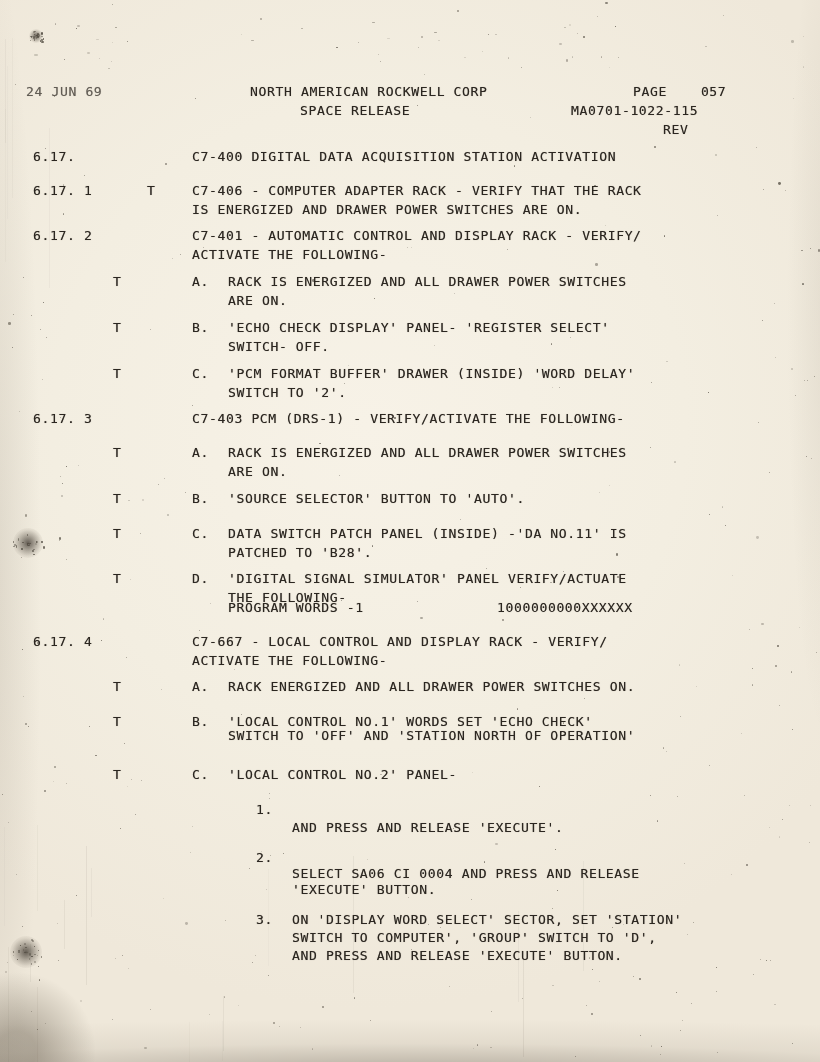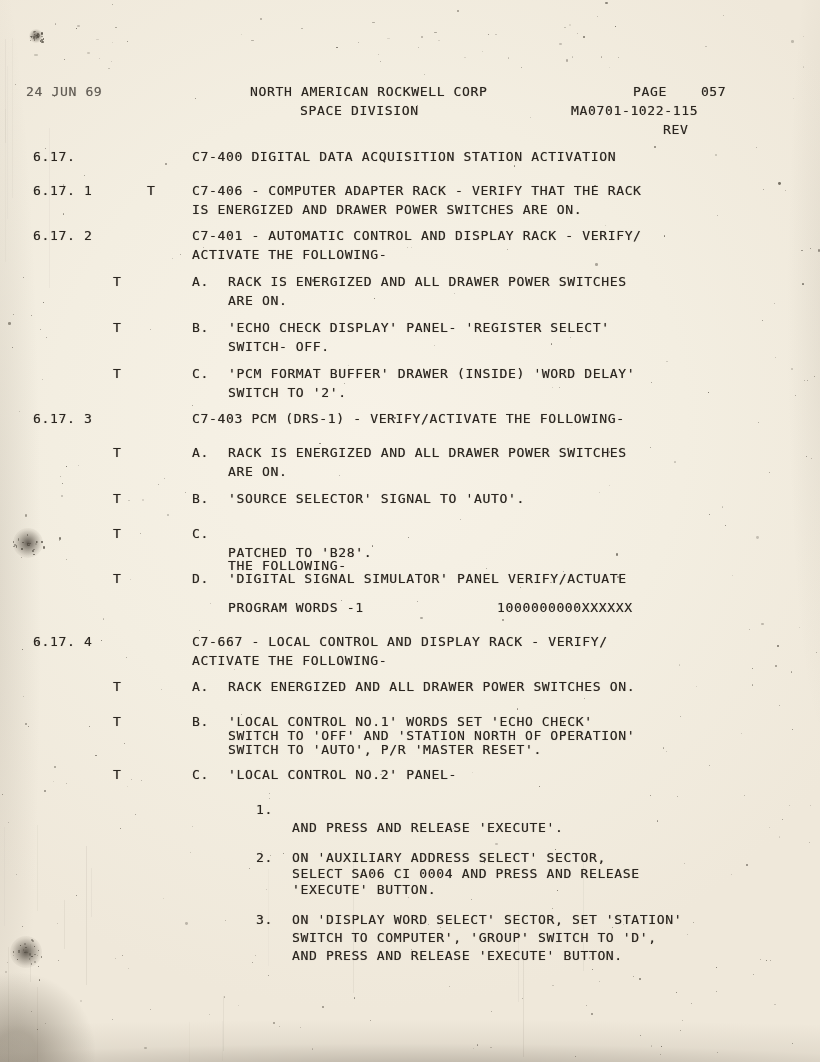--- a/index.html
+++ b/index.html
@@ -502,21 +502,21 @@
     <div class="hairline" style="left: 5.3px; top: 38.7px; width: 0.8px; height: 104px; opacity: 0.18;"></div>
     <div class="hairline" style="left: 49.1px; top: 127.6px; width: 0.8px; height: 160px; opacity: 0.14;"></div>
     <div class="hairline" style="left: 4.8px; top: 108.7px; width: 0.8px; height: 153px; opacity: 0.1;"></div>
     <div class="hairline" style="left: 7.3px; top: 66.1px; width: 0.8px; height: 153px; opacity: 0.09;"></div>
   </div>
 
 <div id="sheet">
 
   <div class="row hdr-date faded">24 JUN 69</div>
   <div class="row hdr-c1">NORTH AMERICAN ROCKWELL CORP</div>
-  <div class="row hdr-c2">SPACE DIVISION</div>
+  <div class="row hdr-c2">SPACE RELEASE</div>
   <div class="row hdr-page"><span>PAGE</span>&nbsp;&nbsp;&nbsp;&nbsp;<span>057</span></div>
   <div class="row hdr-num">MA0701-1022-115</div>
   <div class="row hdr-rev">REV</div>
 
   <div class="c-sec" style="top:147px">6.17.</div>
   <div class="c-bod" style="top:147px">C7-400 DIGITAL DATA ACQUISITION STATION ACTIVATION</div>
 
   <div class="c-sec" style="top:181px">6.17. 1</div>
   <div class="c-t" style="top:181px;left:147px">T</div>
   <div class="c-bod" style="top:181px">C7-406 - COMPUTER ADAPTER RACK - VERIFY THAT THE RACK</div>
@@ -544,56 +544,55 @@
   <div class="c-sec" style="top:409px">6.17. 3</div>
   <div class="c-bod" style="top:409px">C7-403 PCM (DRS-1) - VERIFY/ACTIVATE THE FOLLOWING-</div>
 
   <div class="c-t" style="top:443px">T</div>
   <div class="c-ltr" style="top:443px">A.</div>
   <div class="c-txt" style="top:443px">RACK IS ENERGIZED AND ALL DRAWER POWER SWITCHES</div>
   <div class="c-txt" style="top:462px">ARE ON.</div>
 
   <div class="c-t" style="top:489px">T</div>
   <div class="c-ltr" style="top:489px">B.</div>
-  <div class="c-txt" style="top:489px">'SOURCE SELECTOR' SIGNAL TO 'AUTO'.</div>
+  <div class="c-txt" style="top:489px">'SOURCE SELECTOR' BUTTON TO 'AUTO'.</div>
 
   <div class="c-t" style="top:524px">T</div>
   <div class="c-ltr" style="top:524px">C.</div>
+  <div class="c-txt" style="top:524px">DATA SWITCH PATCH PANEL (INSIDE) -'DA NO.11' IS</div>
   <div class="c-txt" style="top:543px">PATCHED TO 'B28'.</div>
 
   <div class="c-t" style="top:569px">T</div>
   <div class="c-ltr" style="top:569px">D.</div>
   <div class="c-txt" style="top:569px">'DIGITAL SIGNAL SIMULATOR' PANEL VERIFY/ACTUATE</div>
-  <div class="c-txt" style="top:556px">THE FOLLOWING-</div>
+  <div class="c-txt" style="top:588px">THE FOLLOWING-</div>
   <div class="c-txt" style="top:598px">PROGRAM WORDS -1</div>
   <div class="c-pw" style="top:598px">1000000000XXXXXX</div>
 
   <div class="c-sec" style="top:632px">6.17. 4</div>
   <div class="c-bod" style="top:632px">C7-667 - LOCAL CONTROL AND DISPLAY RACK - VERIFY/</div>
   <div class="c-bod" style="top:651px">ACTIVATE THE FOLLOWING-</div>
 
   <div class="c-t" style="top:677px">T</div>
   <div class="c-ltr" style="top:677px">A.</div>
   <div class="c-txt" style="top:677px">RACK ENERGIZED AND ALL DRAWER POWER SWITCHES ON.</div>
 
   <div class="c-t" style="top:712px">T</div>
   <div class="c-ltr" style="top:712px">B.</div>
   <div class="c-txt" style="top:712px">'LOCAL CONTROL NO.1' WORDS SET 'ECHO CHECK'</div>
   <div class="c-txt" style="top:726px">SWITCH TO 'OFF' AND 'STATION NORTH OF OPERATION'</div>
-  <div class="c-txt" style="top:740px">SWITCH TO 'AUTO', P/R 'MASTER RESET'.</div>
 
   <div class="c-t" style="top:765px">T</div>
   <div class="c-ltr" style="top:765px">C.</div>
   <div class="c-txt" style="top:765px">'LOCAL CONTROL NO.2' PANEL-</div>
 
   <div class="c-num" style="top:800px">1.</div>
   <div class="c-ntx" style="top:818px">AND PRESS AND RELEASE 'EXECUTE'.</div>
 
   <div class="c-num" style="top:848px">2.</div>
-  <div class="c-ntx" style="top:848px">ON 'AUXILIARY ADDRESS SELECT' SECTOR,</div>
   <div class="c-ntx" style="top:864px">SELECT SA06 CI 0004 AND PRESS AND RELEASE</div>
   <div class="c-ntx" style="top:880px">'EXECUTE' BUTTON.</div>
 
   <div class="c-num" style="top:910px">3.</div>
   <div class="c-ntx" style="top:928px">SWITCH TO COMPUTER', 'GROUP' SWITCH TO 'D',</div>
   <div class="c-ntx" style="top:910px">ON 'DISPLAY WORD SELECT' SECTOR, SET 'STATION'</div>
   <div class="c-ntx" style="top:946px">AND PRESS AND RELEASE 'EXECUTE' BUTTON.</div>
 
 </div>
 

